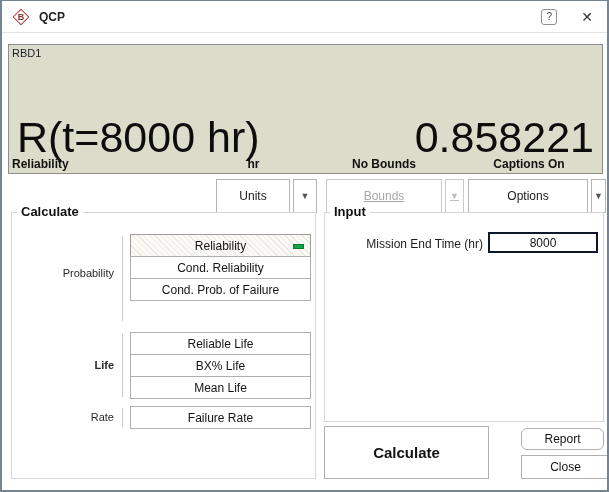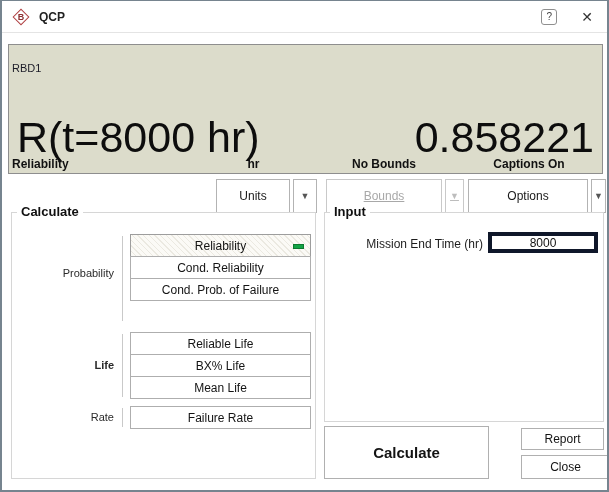--- a/index.html
+++ b/index.html
@@ -29,21 +29,21 @@
     width:16px; height:16px; border:1px solid #8f8f8f; border-radius:3px;
     display:flex; align-items:center; justify-content:center;
     font-size:10px; color:#444; cursor:pointer; background:#fff;
   }
   .close-btn{ font-size:14px; color:#333; cursor:pointer; line-height:1; }
   
   .panel{
     position:absolute; left:6px; top:43px; width:595px; height:130px;
     background:#dcdccb; border:1px solid #8e8e8e;
   }
-  .panel .block-name{ position:absolute; left:3px; top:2px; font-size:11px; color:#1c1c28;margin-top:15px; }
+  .panel .block-name{ position:absolute; left:3px; top:2px; font-size:11px; color:#1c1c28; }
   .panel .bigrow{
     position:absolute; left:8px; right:8px; top:40px;
     display:flex; justify-content:space-between; align-items:baseline;
   }
   .panel .bigrow span{ font-size:43px; color:#0d0d0d; letter-spacing:0;margin-top:28px; }
   .cap{ position:absolute; bottom:2px; font-size:12px; font-weight:bold; color:#111; }
   .cap.metric{ left:3px; }
   .cap.c-units{ left:207px; width:75px; text-align:center; }
   .cap.c-bounds{ left:317px; width:116px; text-align:center; }
   .cap.c-options{ left:459px; width:122px; text-align:center; }
@@ -88,31 +88,31 @@
     background:#12a345; border:1px solid #0d7a30;
   }
   #prob-col{ top:21px; }  #prob-sep{ top:23px; height:85px; }
   #life-col{ top:119px; } #life-sep{ top:121px; height:63px; }
   #rate-col{ top:193px; } #rate-sep{ top:195px; height:19px; }
   #lbl-probability{ top:54px; } #lbl-life{ top:146px;font-weight:bold; } #lbl-rate{ top:198px; }
   
   .field-label{ position:absolute; left:18px; top:24px; width:140px; text-align:right; font-size:12px; color:#1e1e1e; }
   .field-input{
     position:absolute; left:163px; top:19px; width:110px; height:21px;
-    border:4px solid #0f172a; text-align:center; font-size:12px; color:#111;
+    border:2px solid #0f172a; text-align:center; font-size:12px; color:#111;
     font-family:"Liberation Sans", sans-serif; background:#fff;
   }
   
   .action{
     position:absolute; background:#fff; border:1px solid #b0b0b0;
     display:flex; align-items:center; justify-content:center;
     font-size:12px; color:#131313; cursor:pointer;
   }
   #calc-action{ left:322px; top:425px; width:165px; height:53px; font-size:15px; font-weight:bold; }
-  #report-action{ left:519px; top:427px; width:83px; height:22px; }
+  #report-action{ left:519px; top:427px; width:83px; height:22px;border-radius:6px; }
   #close-action{ left:519px; top:454px; width:89px; height:24px; }
 </style>
 </head>
 <body>
 
 <div class="window">
 
   <div class="titlebar">
     <div class="app-icon">
       <div class="diamond"></div>

